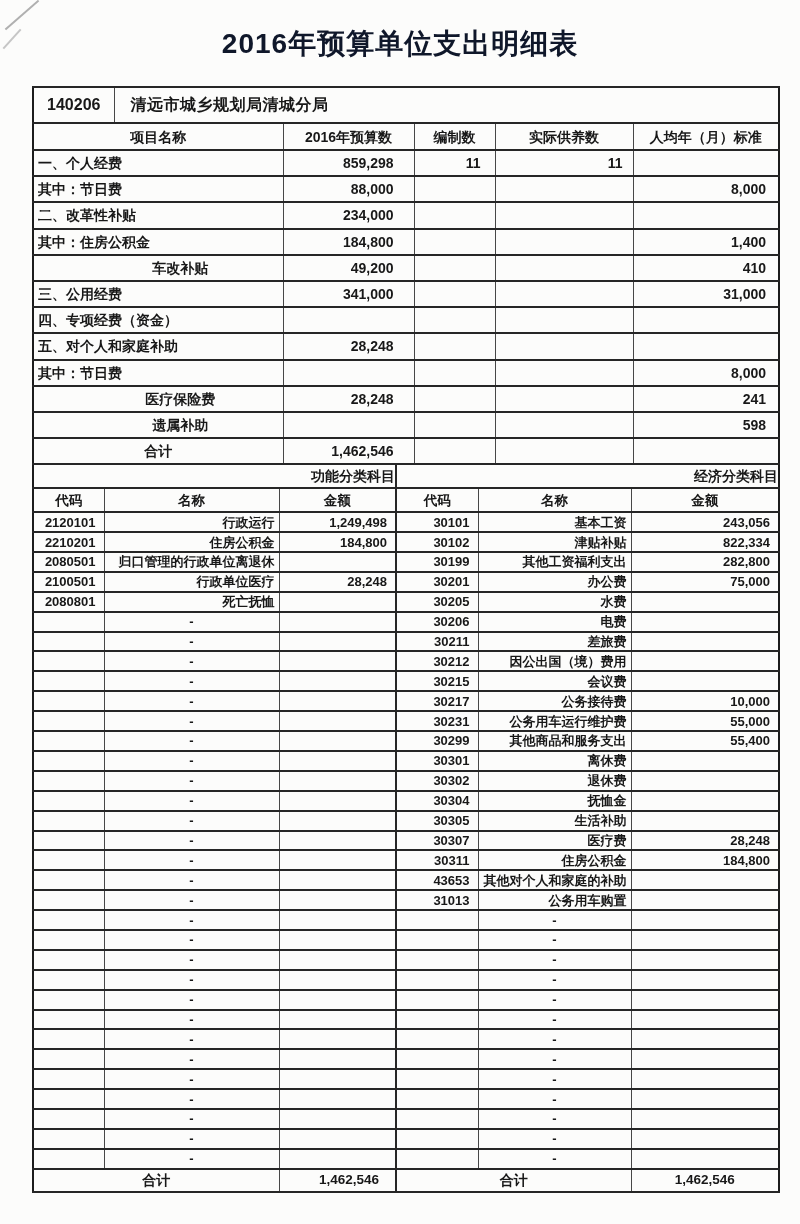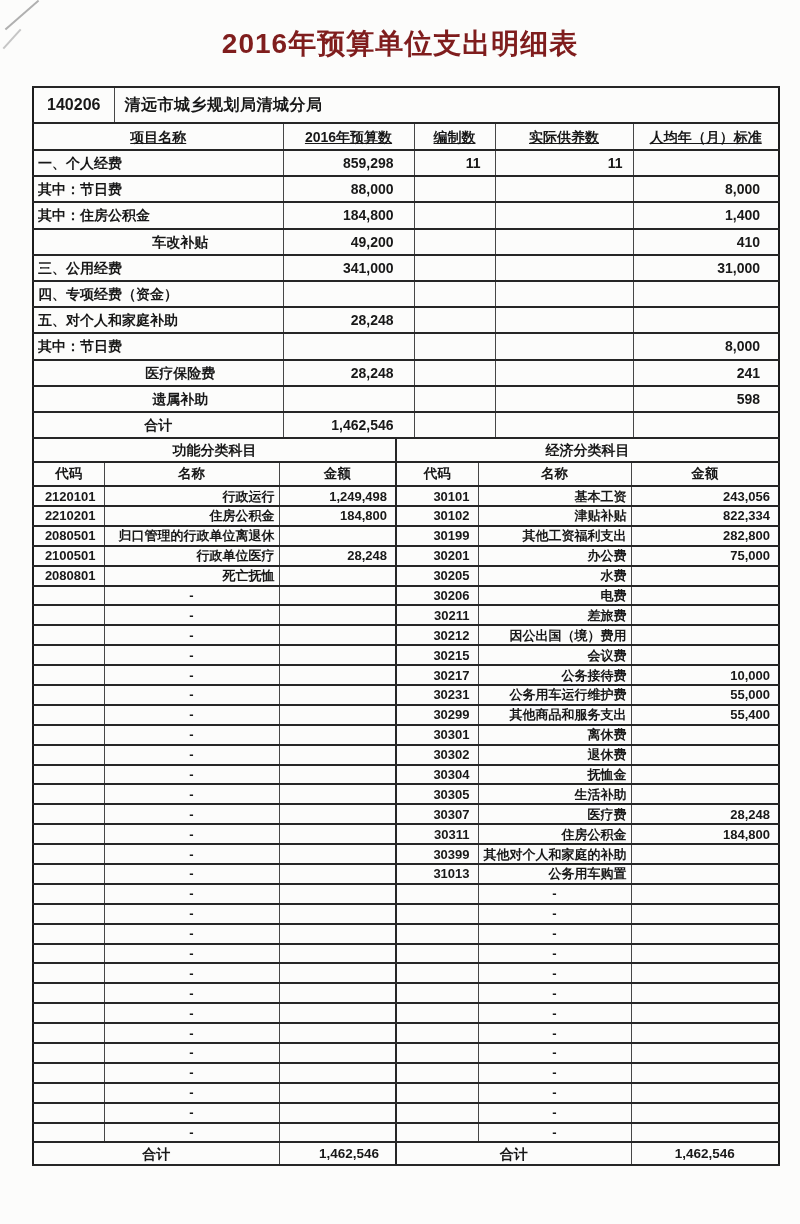--- a/index.html
+++ b/index.html
@@ -4,51 +4,51 @@
 <style>
   html,body{margin:0;padding:0;}
   body{
     width:800px;height:1224px;position:relative;overflow:hidden;
     background:#fcfcfb;color:#151515;
     font-family:"Liberation Sans",sans-serif;
     font-weight:bold;
   }
   .page-title{
     position:absolute;top:25px;left:0;width:800px;text-align:center;
-    font-size:28px;font-weight:bold;letter-spacing:1px;color:#7f1d1d;
+    font-size:28px;font-weight:bold;letter-spacing:1px;color:#0f172a;
   }
   .doc{position:absolute;left:32px;top:86px;width:673px;}
   table{border-collapse:collapse;table-layout:fixed;width:746px;}
   td,th{
     border:1px solid #474747;
     border-top:2px solid #262626;
     border-bottom:2px solid #262626;
     overflow:hidden;white-space:nowrap;vertical-align:middle;
     line-height:1;font-weight:bold;padding:0;color:#181818;
   }
   .t-code,.t-upper,.t-lower{border:2px solid #1c1c1c;}
   .t-upper,.t-lower{border-top:none;}
-  .t-upper tr:first-child th{border-top:none;text-decoration:underline;}
+  .t-upper tr:first-child th{border-top:none;}
   .t-lower tr:first-child td{border-top:none;}
   .t-code td{height:34px;font-size:16px;}
   .code-cell{text-align:center;}
-  .unit-cell{text-align:left;padding-left:10px;letter-spacing:0.5px;}
+  .unit-cell{text-align:left;padding-left:16px;letter-spacing:0.5px;}
   .t-upper{font-size:14px;}
   .t-upper th{height:25px;text-align:center;font-size:14px;}
   .t-upper td{height:24.2px;}
   .c-name{text-align:left;padding-left:4px;}
   .c-name.indent{padding-left:44px;text-align:center;}
   .c-name.center{text-align:center;padding-left:0;}
   .c-num{text-align:right;}
   .c-budget{padding-right:20px;}
   .c-staff{padding-right:14px;}
   .c-actual{padding-right:10px;}
-  .c-std{padding-right:18px;}
+  .c-std{padding-right:12px;}
   .t-lower{font-size:13px;}
-  .sec-head td{height:22px;text-align:center;font-size:14px;}
+  .sec-head td{height:22px;text-align:right;font-size:14px;}
   .sub-head td{height:22px;text-align:center;font-size:13.5px;}
   .t-lower tbody.rows td{height:17.9px;}
   .c-code{text-align:right;padding-right:8px;}
   .c-lname{text-align:right;padding-right:4px;}
   .c-lname.dash{text-align:center;padding-right:0;}
   .c-amt{text-align:right;padding-right:8px;}
   .div-left{border-left:2px solid #262626;}
   .total-row td{height:21px;}
   .c-total-label{text-align:center;font-size:14px;}
   .c-total-amt{text-align:right;padding-right:16px;font-size:13.5px;}
@@ -104,20 +104,27 @@
           <td class="c-num c-staff">11</td>
           <td class="c-num c-actual">11</td>
           <td class="c-num c-std"></td>
         </tr>
         <tr>
           <td class="c-name">其中：节日费</td>
           <td class="c-num c-budget">88,000</td>
           <td class="c-num c-staff"></td>
           <td class="c-num c-actual"></td>
           <td class="c-num c-std">8,000</td>
+        </tr>
+        <tr>
+          <td class="c-name">二、改革性补贴</td>
+          <td class="c-num c-budget">234,000</td>
+          <td class="c-num c-staff"></td>
+          <td class="c-num c-actual"></td>
+          <td class="c-num c-std"></td>
         </tr>
         <tr>
           <td class="c-name">其中：住房公积金</td>
           <td class="c-num c-budget">184,800</td>
           <td class="c-num c-staff"></td>
           <td class="c-num c-actual"></td>
           <td class="c-num c-std">1,400</td>
         </tr>
         <tr>
           <td class="c-name indent">车改补贴</td>
@@ -343,21 +350,21 @@
           <td class="c-lname dash">-</td>
           <td class="c-amt"></td>
           <td class="c-code div-left">30311</td>
           <td class="c-lname">住房公积金</td>
           <td class="c-amt">184,800</td>
         </tr>
         <tr>
           <td class="c-code"></td>
           <td class="c-lname dash">-</td>
           <td class="c-amt"></td>
-          <td class="c-code div-left">30399</td>
+          <td class="c-code div-left">43653</td>
           <td class="c-lname">其他对个人和家庭的补助</td>
           <td class="c-amt"></td>
         </tr>
         <tr>
           <td class="c-code"></td>
           <td class="c-lname dash">-</td>
           <td class="c-amt"></td>
           <td class="c-code div-left">31013</td>
           <td class="c-lname">公务用车购置</td>
           <td class="c-amt"></td>

